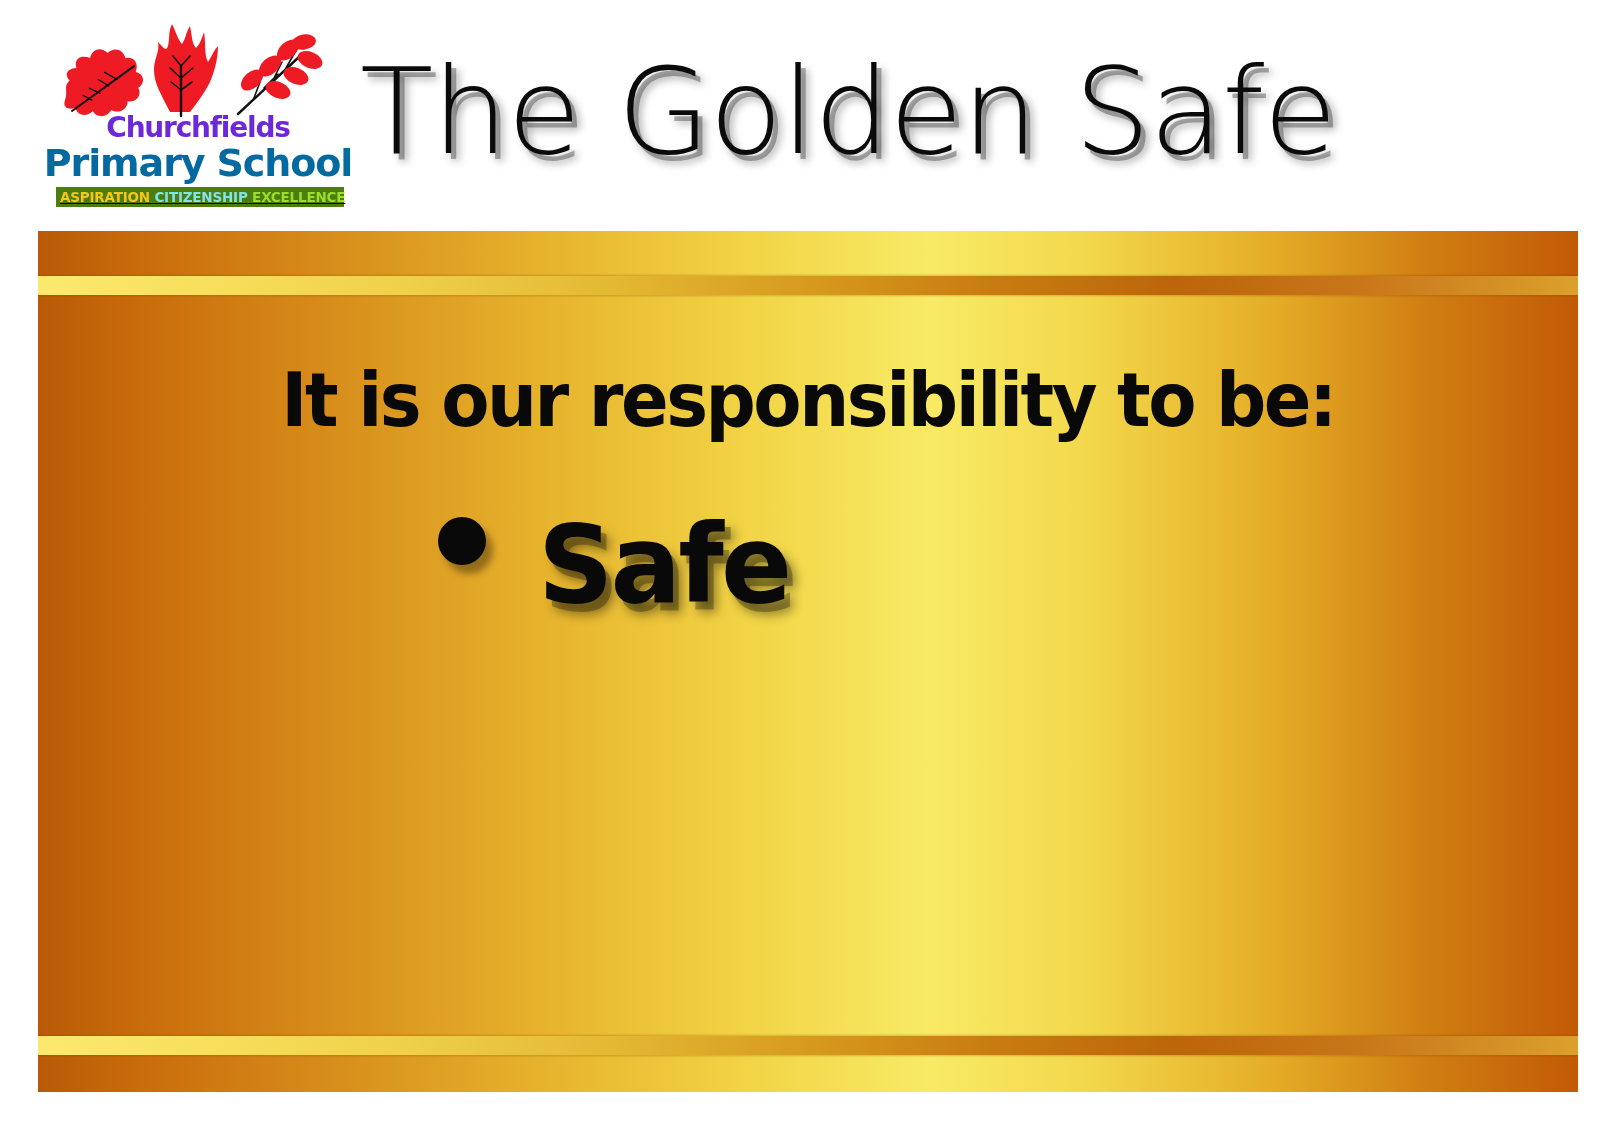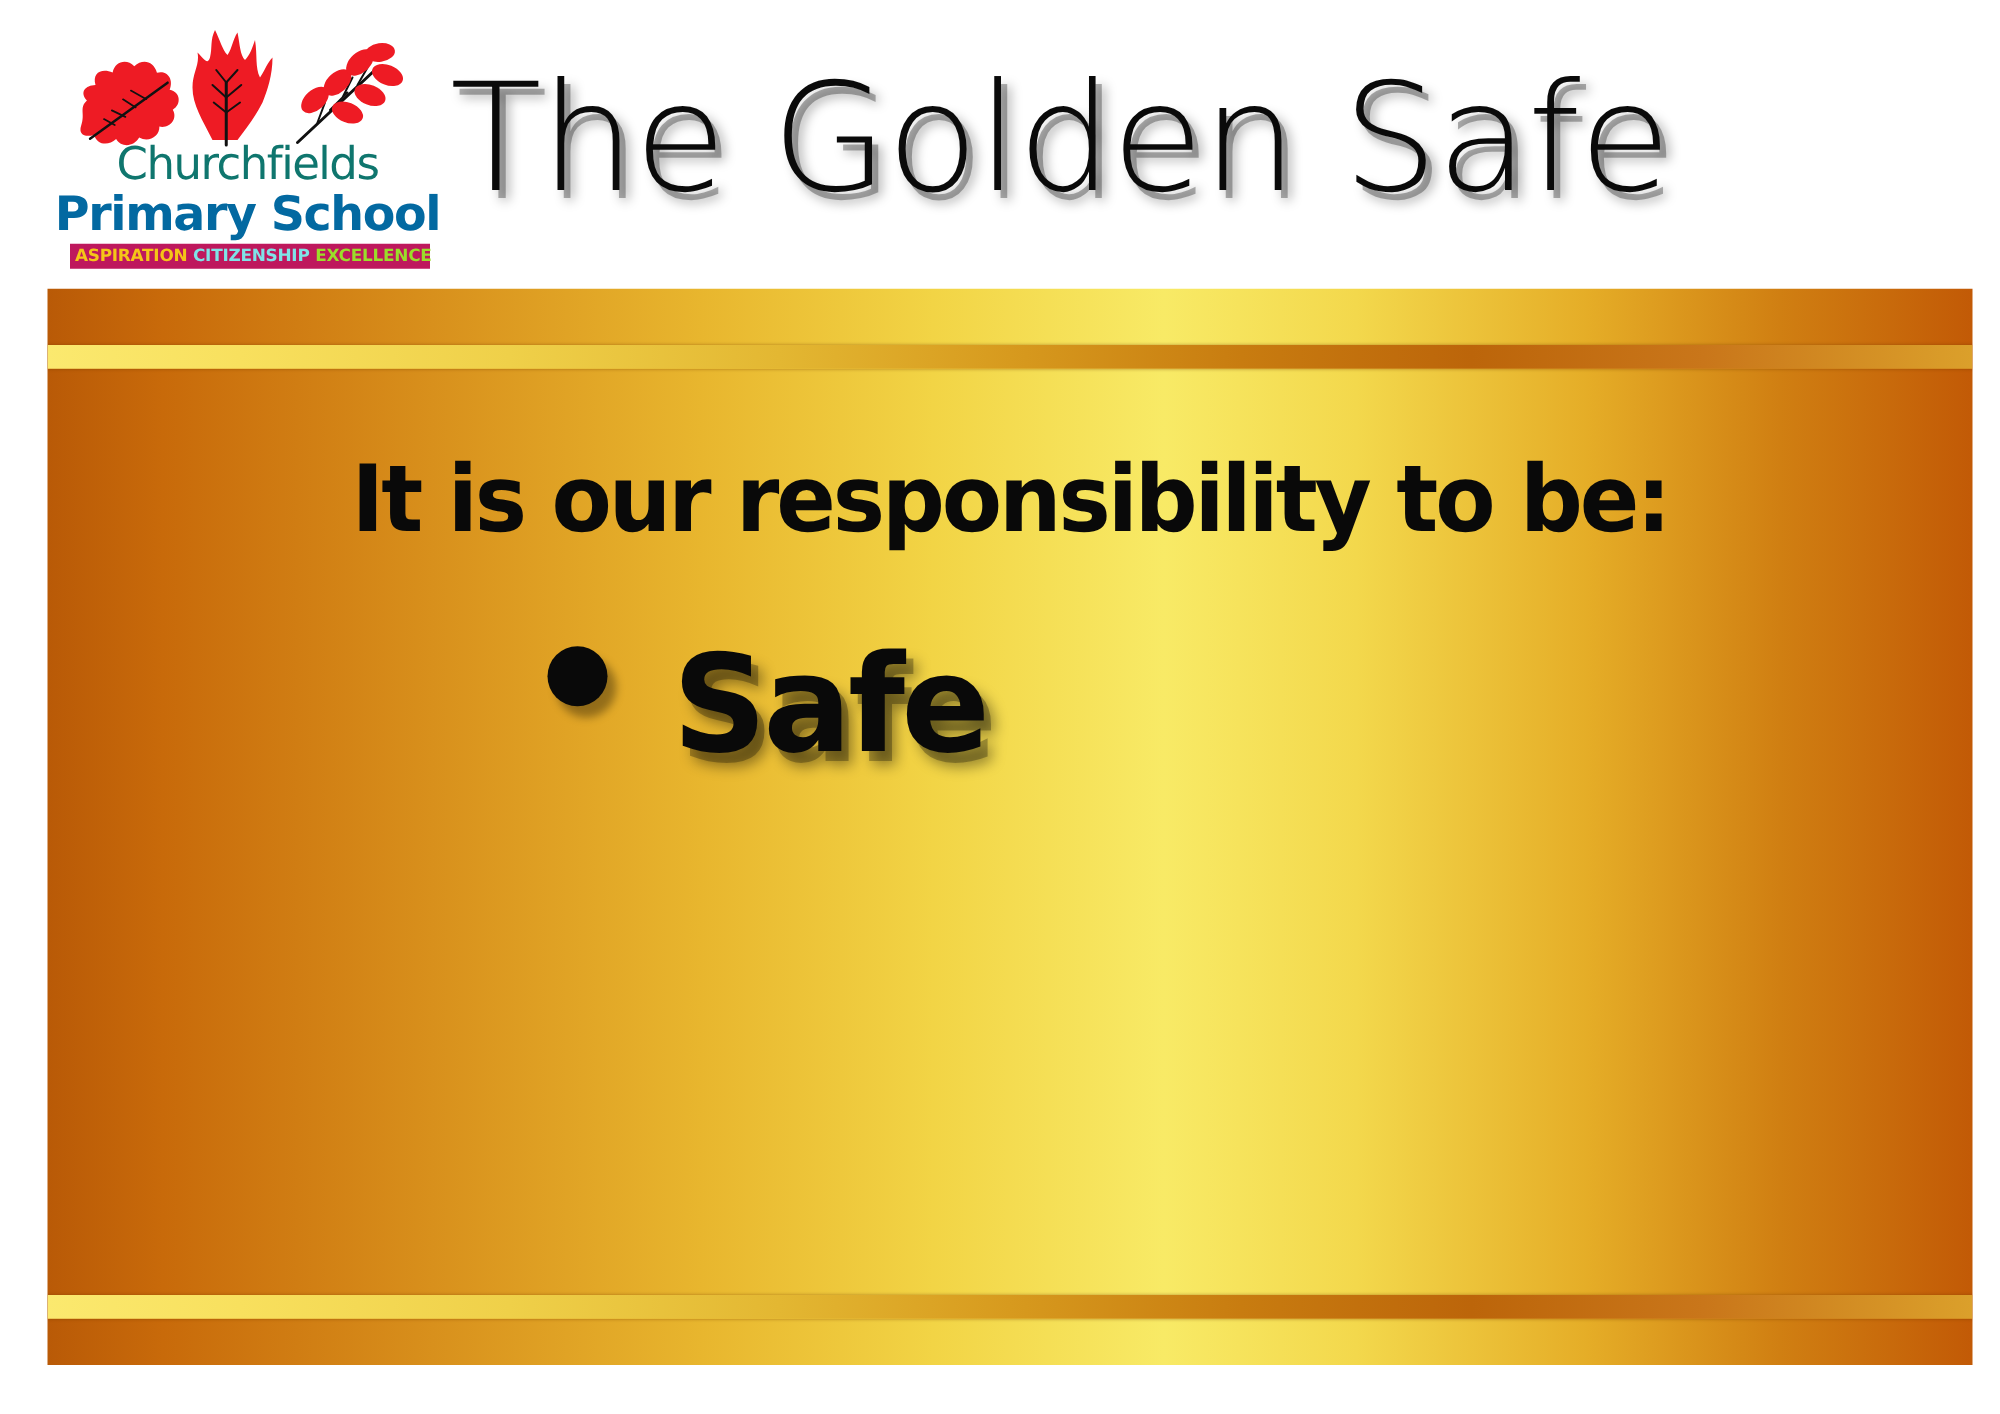--- a/index.html
+++ b/index.html
@@ -51,52 +51,53 @@
   .logo-wordmark {
     position: absolute;
     left: 0;
     top: 92px;
     width: 312px;
     text-align: center;
   }
 
   .logo-line1 {
     font-family: "DejaVu Sans", sans-serif;
-    font-weight: normal;
-    font-size: 36px;
+    font-weight: bold;
+    font-size: 28px;
     letter-spacing: -1.2px;
-    color: #0f766e;
+    color: #6d28d9;
     line-height: 1.0;
     white-space: nowrap;
   }
 
   .logo-line2 {
     font-family: "DejaVu Sans", sans-serif;
     font-weight: bold;
     font-size: 38px;
     letter-spacing: -1.1px;
     color: #0369a1;
     line-height: 1.0;
     margin-top: 2px;
     white-space: nowrap;
   }
 
   .logo-tagline {
     margin-top: 5px;
     margin-left: 14px;
     margin-right: 10px;
-    background: #be185d;
+    background: #4d7c0f;
     padding: 3px 4px 3px 4px;
     font-family: "DejaVu Sans", sans-serif;
     font-weight: bold;
     font-size: 13.5px;
     letter-spacing: -0.2px;
     white-space: nowrap;
     text-align: center;
     line-height: 1.05;
+    text-decoration: underline;
   }
   .tag-a { color: #f5c518; }
   .tag-b { color: #7fe3e8; }
   .tag-c { color: #9ade2a; }
 
   .poster-title {
     position: absolute;
     left: 360px;
     top: 52px;
     width: 1120px;

